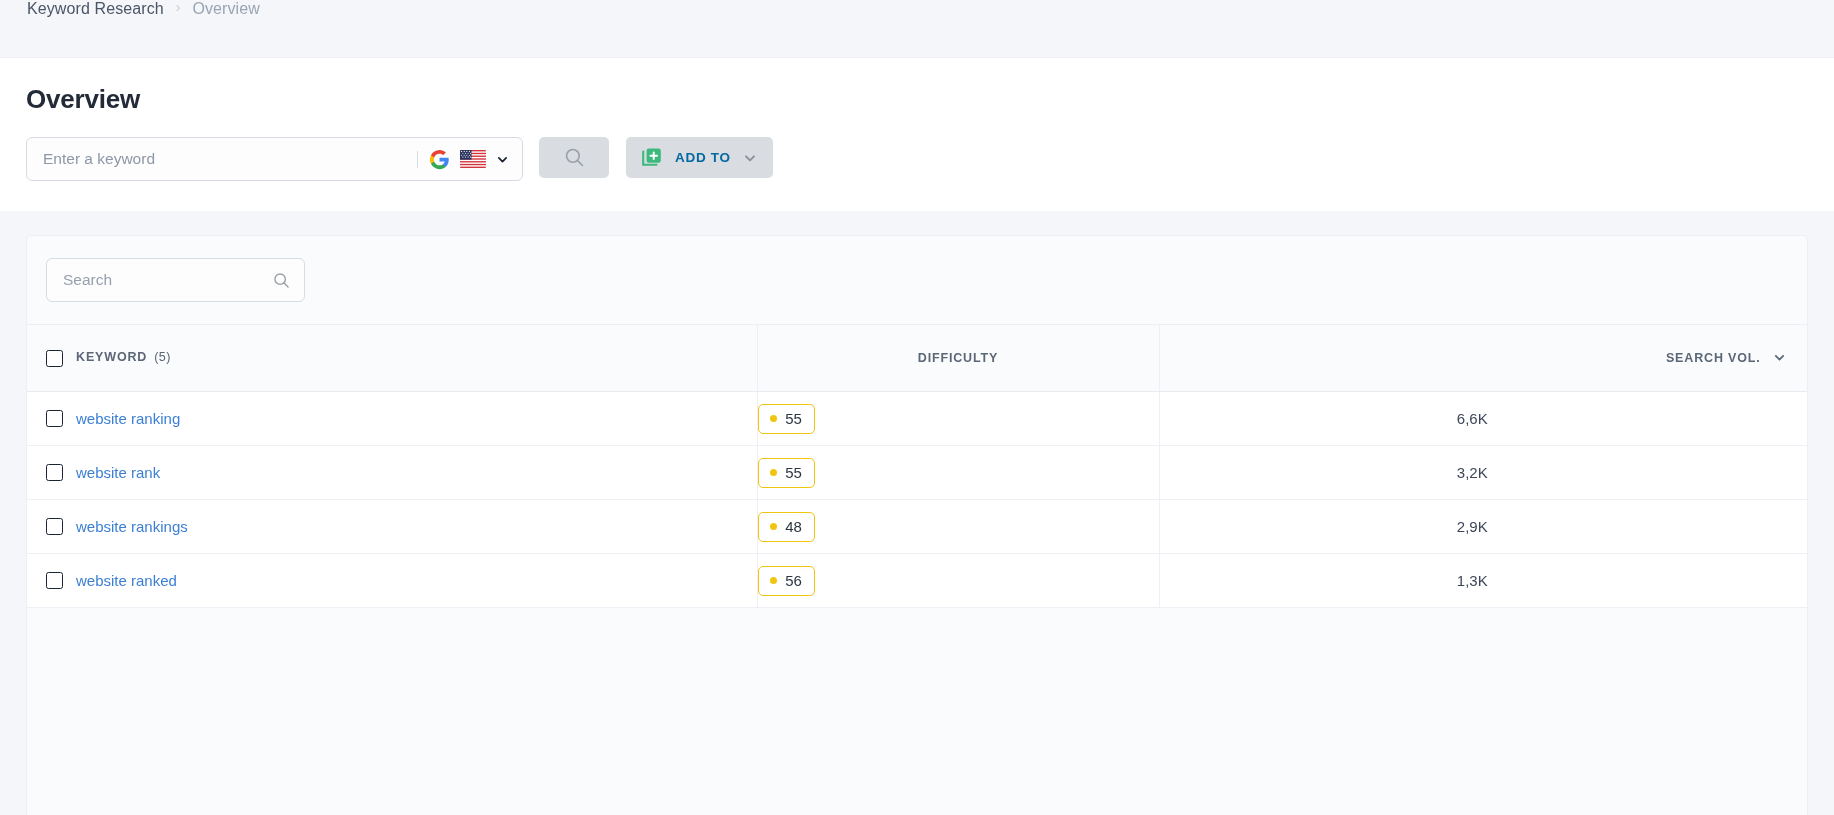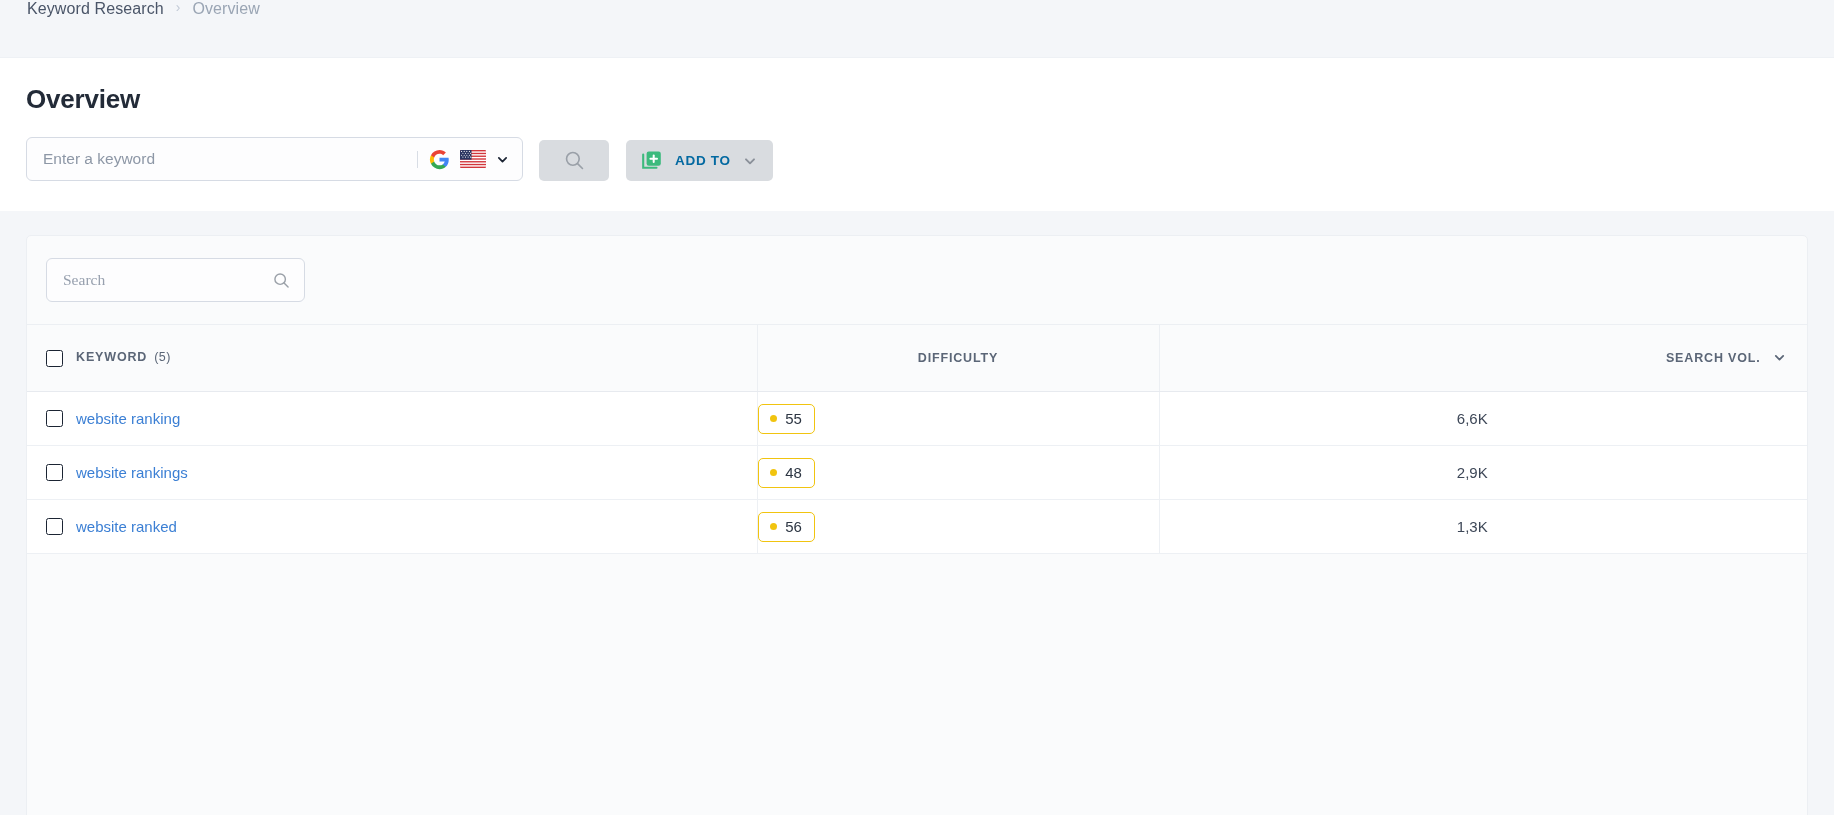--- a/index.html
+++ b/index.html
@@ -40,21 +40,21 @@
   .page-title {
     font-size: 26px;
     font-weight: bold;
     color: #232b38;
     letter-spacing: -.2px;
   }
 
   
   .search-row {
     display: flex;
-    align-items: flex-end;
+    align-items: flex-start;
     padding: 22px 26px 30px 26px;
     background: #ffffff;
   }
   .kw-input-wrap {
     width: 497px;
     height: 44px;
     border: 1px solid #d6dbe4;
     border-radius: 6px;
     background: #fdfdfe;
     display: flex;
@@ -136,21 +136,21 @@
     border-radius: 6px;
     background: #fdfdfe;
     display: flex;
     align-items: center;
     padding: 0 13px 0 16px;
   }
   .table-search input {
     flex: 1;
     border: none; outline: none; background: transparent;
     font-size: 15.5px; color: #4a5568;
-    font-family: Liberation Serif, serif;
+    font-family: Liberation Sans, sans-serif;
   }
   .table-search input::placeholder { color: #97a0ae; }
 
   
   table { width: 100%; border-collapse: collapse; table-layout: fixed; }
   thead th {
     background: #fafbfc;
     border-top: 1px solid #eceff3;
     border-bottom: 1px solid #e7eaef;
     font-size: 12.5px;
@@ -349,20 +349,33 @@
             <td class="c-diff"><span class="diff-badge">
                 <span class="diff-dot"></span>
                 <span>55</span>
               </span></td>
             <td class="c-vol">6,6K</td>
           </tr>
           <tr>
             <td class="c-kw">
               <span class="kw-cell">
                 <span class="cbx"></span>
+                <a class="kw-link">website rank</a>
+              </span>
+            </td>
+            <td class="c-diff"><span class="diff-badge">
+                <span class="diff-dot"></span>
+                <span>55</span>
+              </span></td>
+            <td class="c-vol">3,2K</td>
+          </tr>
+          <tr>
+            <td class="c-kw">
+              <span class="kw-cell">
+                <span class="cbx"></span>
                 <a class="kw-link">website rankings</a>
               </span>
             </td>
             <td class="c-diff"><span class="diff-badge">
                 <span class="diff-dot"></span>
                 <span>48</span>
               </span></td>
             <td class="c-vol">2,9K</td>
           </tr>
           <tr>

